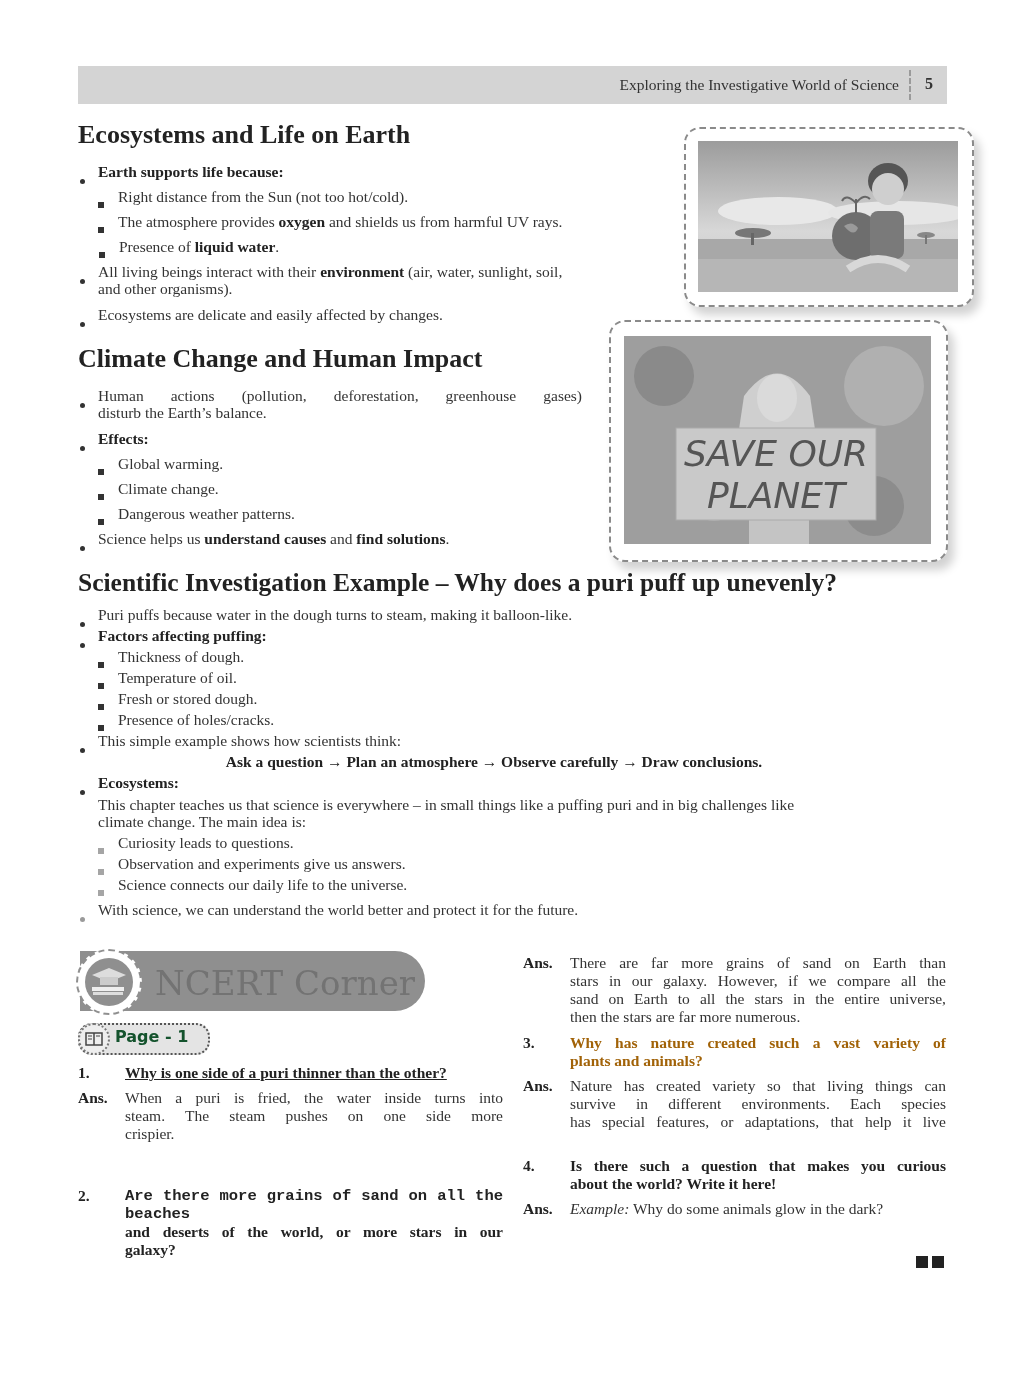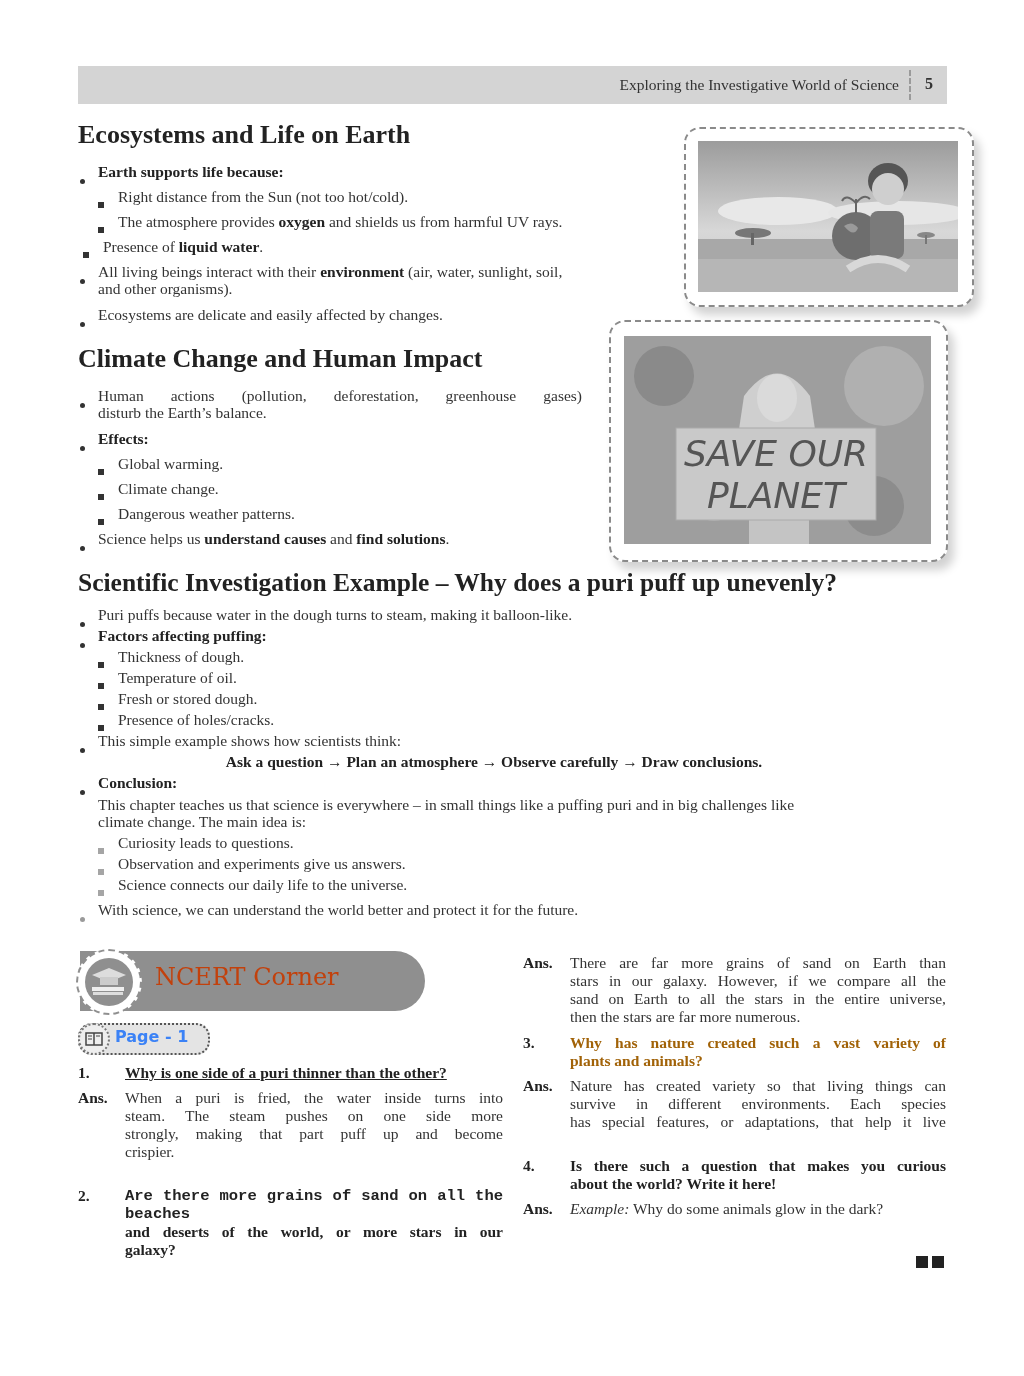--- a/index.html
+++ b/index.html
@@ -31,26 +31,26 @@
   
   .img-frame { border: 2px dashed #8a8a8a; border-radius: 16px; background: #fff;
                box-shadow: 6px 8px 10px rgba(0,0,0,0.18); }
   .img-inner { position: absolute; overflow: hidden; }
 
   
   .ncert-banner { left: 80px; top: 951px; width: 345px; height: 60px; background: #8f8f8f;
                   border-radius: 0 30px 30px 0; }
   .ncert-circle { left: 76px; top: 949px; width: 62px; height: 62px; border-radius: 50%;
                   background: #fff; border: 2px dashed #8f8f8f; }
-  .ncert-title { left: 155px; top: 963px; font-family: "DejaVu Serif", serif; font-size: 24px; color: #c2410c; }
+  .ncert-title { left: 155px; top: 963px; font-family: "DejaVu Serif", serif; font-size: 34px; color: #737373; }
   .page-pill { left: 78px; top: 1023px; width: 128px; height: 28px; border: 2px dotted #555;
                border-radius: 14px; background: #e4e4e4; }
   .page-pill-icon-wrap { left: 78px; top: 1023px; width: 28px; height: 28px; border-radius: 50%;
                   border: 2px dotted #777; background: #eee; }
-  .page-label { left: 115px; top: 1027px; font-family: "DejaVu Sans", sans-serif; font-size: 16px; font-weight: bold; color: #3b82f6; }
+  .page-label { left: 115px; top: 1027px; font-family: "DejaVu Sans", sans-serif; font-size: 16px; font-weight: bold; color: #14532d; }
 
   .qa { font-family: "Liberation Serif", serif; font-size: 15.5px; line-height: 18px; color: #333; text-align: justify; }
   .qa-num { position: absolute; font-weight: bold; color: #222; }
 
   .end-mark { width: 12px; height: 12px; background: #222; }
 </style>
 </head>
 <body>
 
 <div class="abs header-bar">
@@ -67,21 +67,21 @@
     <b style="margin-left:18px;">Earth supports life because:</b>
   </div>
   <div class="row" style="left:98px; top:188px;">
     <span class="bul" style="top:6px;"><span class="sq"></span></span>
     <span style="margin-left:20px;">Right distance from the Sun (not too hot/cold).</span>
   </div>
   <div class="row" style="left:98px; top:213px;">
     <span class="bul" style="top:6px;"><span class="sq"></span></span>
     <span style="margin-left:20px;"><span>The atmosphere provides </span><b>oxygen</b><span> and shields us from harmful UV rays.</span></span>
   </div>
-  <div class="row" style="left:83px; top:238px;">
+  <div class="row" style="left:99px; top:238px;">
     <span class="bul" style="top:6px;"><span class="sq"></span></span>
     <span style="margin-left:20px;"><span>Presence of </span><b>liquid water</b><span>.</span></span>
   </div>
   <div class="row" style="left:80px; top:263px;">
     <span class="bul" style="top:7px;"><span class="dot"></span></span>
     <div style="margin-left:18px;">
       <span>All living beings interact with their </span><b>environment</b><span> (air, water, sunlight, soil,</span><br>
       <span>and other organisms).</span>
     </div>
   </div>
@@ -200,21 +200,21 @@
   </div>
   <div class="row" style="left:80px; top:732px;">
     <span class="bul" style="top:7px;"><span class="dot"></span></span>
     <span style="margin-left:18px;">This simple example shows how scientists think:</span>
   </div>
   <div class="row" style="left:78px; top:753px; width:832px; text-align:center;">
     <b>Ask a question → Plan an atmosphere → Observe carefully → Draw conclusions.</b>
   </div>
   <div class="row" style="left:80px; top:774px;">
     <span class="bul" style="top:7px;"><span class="dot"></span></span>
-    <b style="margin-left:18px;">Conclusion:</b>
+    <b style="margin-left:18px;">Ecosystems:</b>
   </div>
   <div class="row" style="left:98px; top:796px; width:850px;">
     <div>This chapter teaches us that science is everywhere – in small things like a puffing puri and in big challenges like</div>
     <div>climate change. The main idea is:</div>
   </div>
   <div class="row" style="left:98px; top:834px;">
     <span class="bul" style="top:6px;"><span class="sq light"></span></span>
     <span style="margin-left:20px;">Curiosity leads to questions.</span>
   </div>
   <div class="row" style="left:98px; top:855px;">
@@ -256,21 +256,20 @@
 <div class="abs page-label">Page - 1</div>
 
 <div class="qa">
   <span class="abs qa-num" style="left:78px; top:1064px;">1.</span>
   <b class="abs" style="left:125px; top:1064px; width:378px;text-decoration:underline;">Why is one side of a puri thinner than the other?</b>
 
   <span class="abs qa-num" style="left:78px; top:1089px;">Ans.</span>
   <div class="abs" style="left:125px; top:1089px; width:378px;">
     <div style="text-align:justify; text-align-last:justify;">When a puri is fried, the water inside turns into</div>
     <div style="text-align:justify; text-align-last:justify;">steam. The steam pushes on one side more</div>
-    <div style="text-align:justify; text-align-last:justify;">strongly, making that part puff up and become</div>
     <div>crispier.</div>
   </div>
 
   <span class="abs qa-num" style="left:78px; top:1187px;">2.</span>
   <div class="abs" style="left:125px; top:1187px; width:378px; font-weight:bold; color:#222;">
     <div style="text-align:justify; text-align-last:justify;font-family:Liberation Mono, monospace;">Are there more grains of sand on all the beaches</div>
     <div style="text-align:justify; text-align-last:justify;">and deserts of the world, or more stars in our</div>
     <div>galaxy?</div>
   </div>
 </div>

